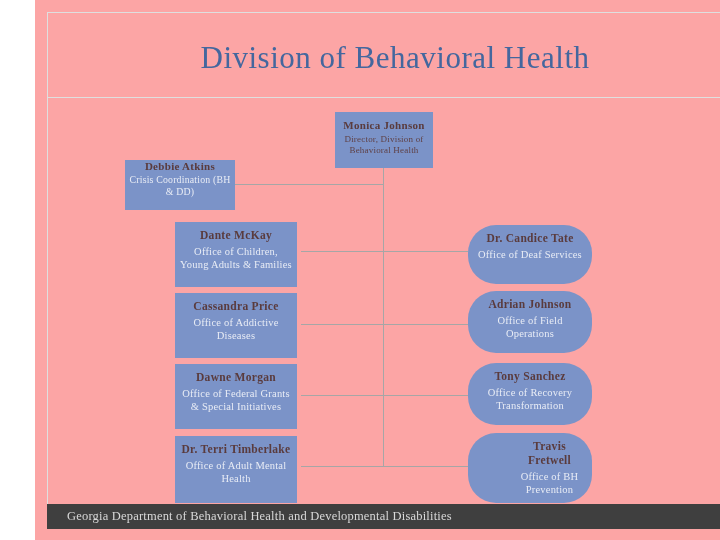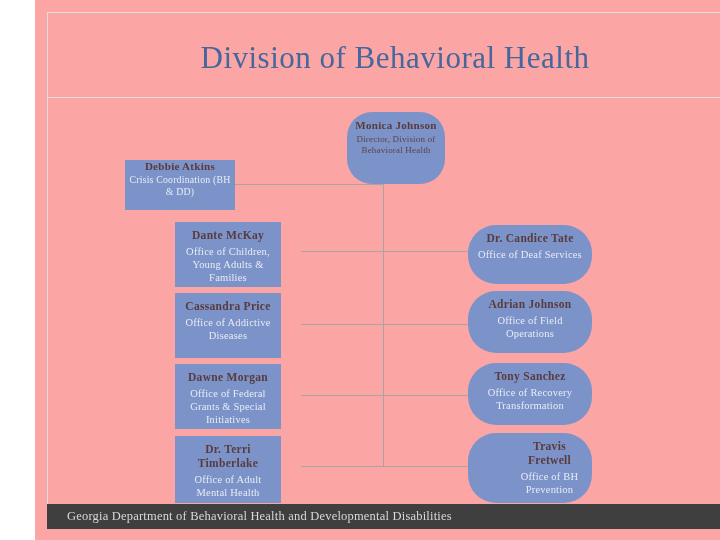--- a/index.html
+++ b/index.html
@@ -40,26 +40,26 @@
   }
   .box .name{
     font-weight:bold; font-size:11.5px; line-height:1.2;
     color:var(--name_text,#5a3b3d); letter-spacing:0.3px;
   }
   .box .role{
     font-size:10.5px; line-height:1.25; margin-top:2px;
     color:var(--role_text_light,#e8ecf5); letter-spacing:0.2px;
   }
   .box .role.dark{ color:var(--role_text_dark,#5f4146); font-size:9px;}
-  #box-director{left:312px; top:112px; width:98px; height:72px;border-radius:25px;}
+  #box-director{left:300px; top:112px; width:98px; height:56px;}
   #box-director .name{font-size:11px;}
   #box-staff{left:90px; top:160px; width:110px; height:50px; padding-top:0;}
   #box-staff .name{font-size:11px;}
   #box-staff .role{font-size:9.8px; margin-top:1px;}
-  .col-left{left:140px; width:106px;}
+  .col-left{left:140px; width:122px;}
   .col-right{left:433px; width:124px;border-radius:28px;}
   #box-l0{top:222px; height:65px;}
   #box-l1{top:293px; height:65px;}
   #box-l2{top:364px; height:65px;}
   #box-l3{top:436px; height:67px;}
   #box-r0{top:225px; height:59px;}
   #box-r1{top:291px; height:62px;}
   #box-r2{top:363px; height:62px;}
   #box-r3{top:433px; height:70px;padding-left:43px;}
   

